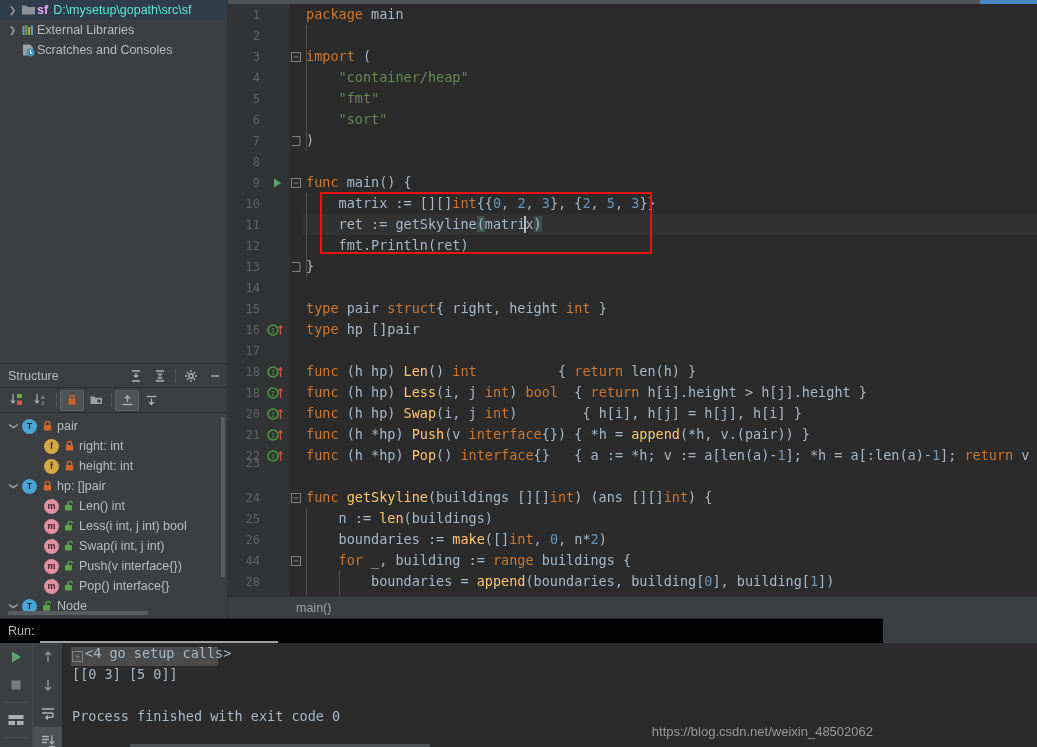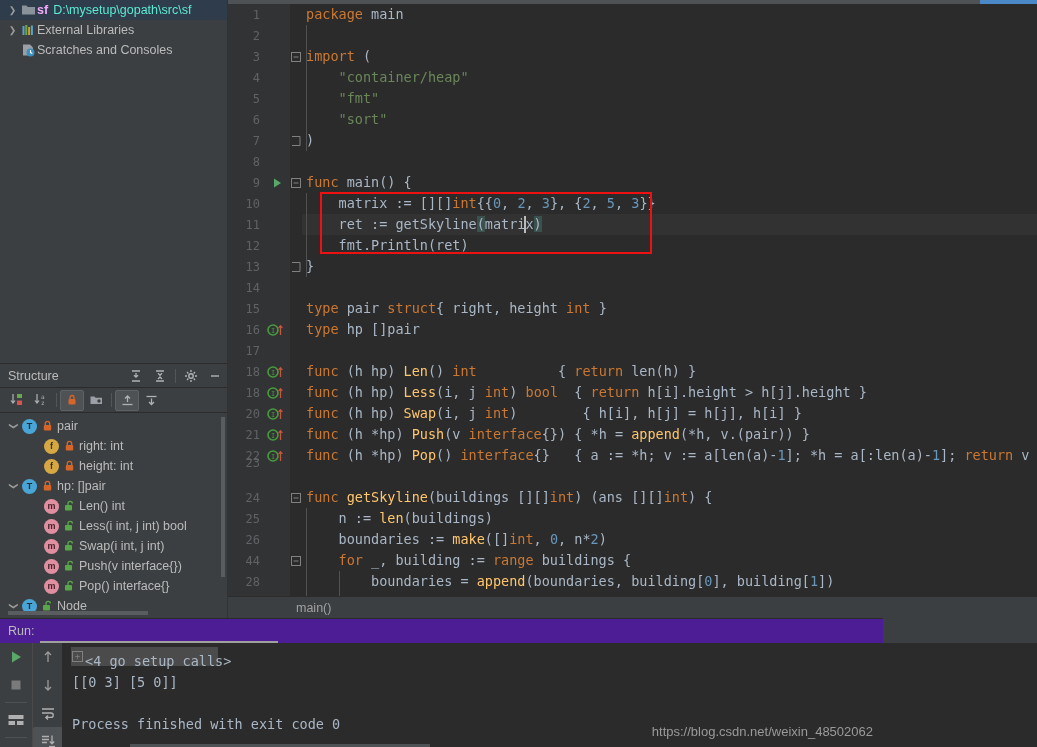--- a/index.html
+++ b/index.html
@@ -118,21 +118,21 @@
   .breadcrumb {
     position: absolute; left: 228px; top: 596px; width: 809px; height: 22px;
     background: #3c3f41; border-top: 1px solid #2b2b2b;
     display: flex; align-items: center; padding-left: 68px;
     font-size: 12.5px; color: #a0a0a0;
   }
 
   
   .run-panel {
     position: absolute; left: 0; top: 618px; width: 883px; height: 129px;
-    background: #4c1d95; border-top: 1px solid #2b2b2b;
+    background: #000000; border-top: 1px solid #2b2b2b;
   }
   .run-tabbar { height: 24px; display: flex; align-items: center; position: relative; }
   .run-label { font-size: 12.5px; color: #bbbbbb; padding-left: 8px; padding-right: 10px; }
   .run-tab {
     display: flex; align-items: center; height: 24px; padding: 0 6px;
     font-size: 12.5px; color: #bbbbbb; position: relative;
   }
   .run-tab .gopher { margin-right: 5px; display: flex; align-items: center; }
   .run-tab .closex { margin-left: 8px; color: #8a8a8a; font-size: 13px; }
   .run-tab-underline { position: absolute; left: 40px; bottom: 0; width: 238px; height: 2px; background: #a0a0a0; }
@@ -144,21 +144,21 @@
   .rbtn { width: 32px; height: 28px; display: flex; align-items: center; justify-content: center; }
   .rbtn2 { width: 30px; height: 28px; display: flex; align-items: center; justify-content: center; }
   .rbtn2.active { background: #4e5254; border-radius: 2px; }
   .rsep { width: 22px; height: 1px; background: #4f5152; margin: 3px 5px; }
 
   .console {
     position: absolute; left: 62px; top: 0; right: 0; height: 105px;
     background: #2b2b2b; padding-top: 4px;
     font-family: "DejaVu Sans Mono", monospace; font-size: 13.5px; color: #a9b7c6;
   }
-  .con-line { position: absolute; left: 10px; height: 21px; line-height: 21px; white-space: pre; margin-top: 8px; }
+  .con-line { position: absolute; left: 10px; height: 21px; line-height: 21px; white-space: pre; }
   .setup-fold { position: absolute; left: 10px; top: 4px; width: 11px; height: 11px;
                 border: 1px solid #808080; color: #808080; font-size: 9px; line-height: 9px;
                 text-align: center; margin-top: 4px; }
   .setup-hl { position: absolute; left: 9px; top: 4px; width: 147px; height: 19px; background: #4b4b4b; }
   .watermark {
     position: absolute; right: 10px; bottom: 8px;
     font-size: 13px; color: #9a9a9a;
   }
   .con-scroll-x { position: absolute; left: 68px; bottom: 0; width: 300px; height: 4px; background: #4e5254; }
 </style>

